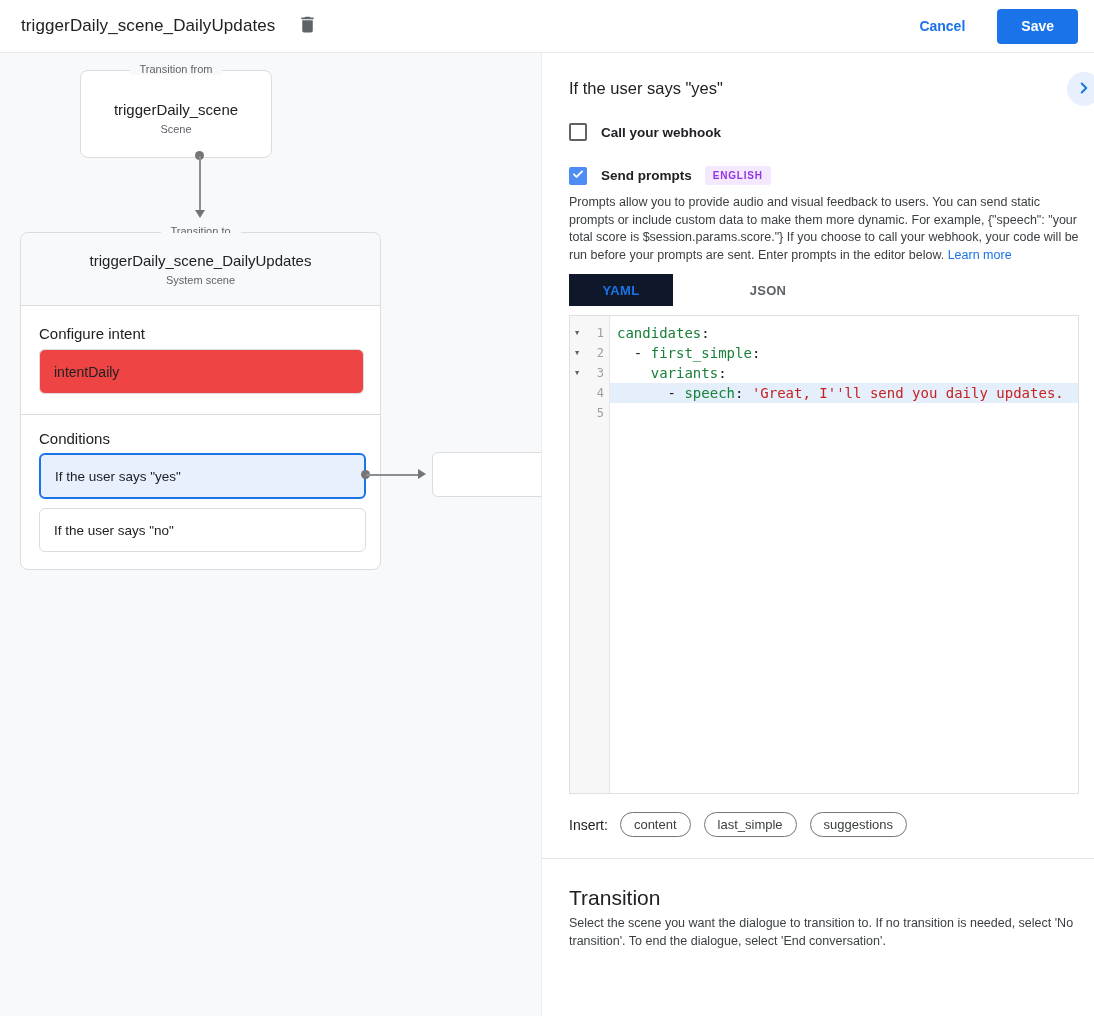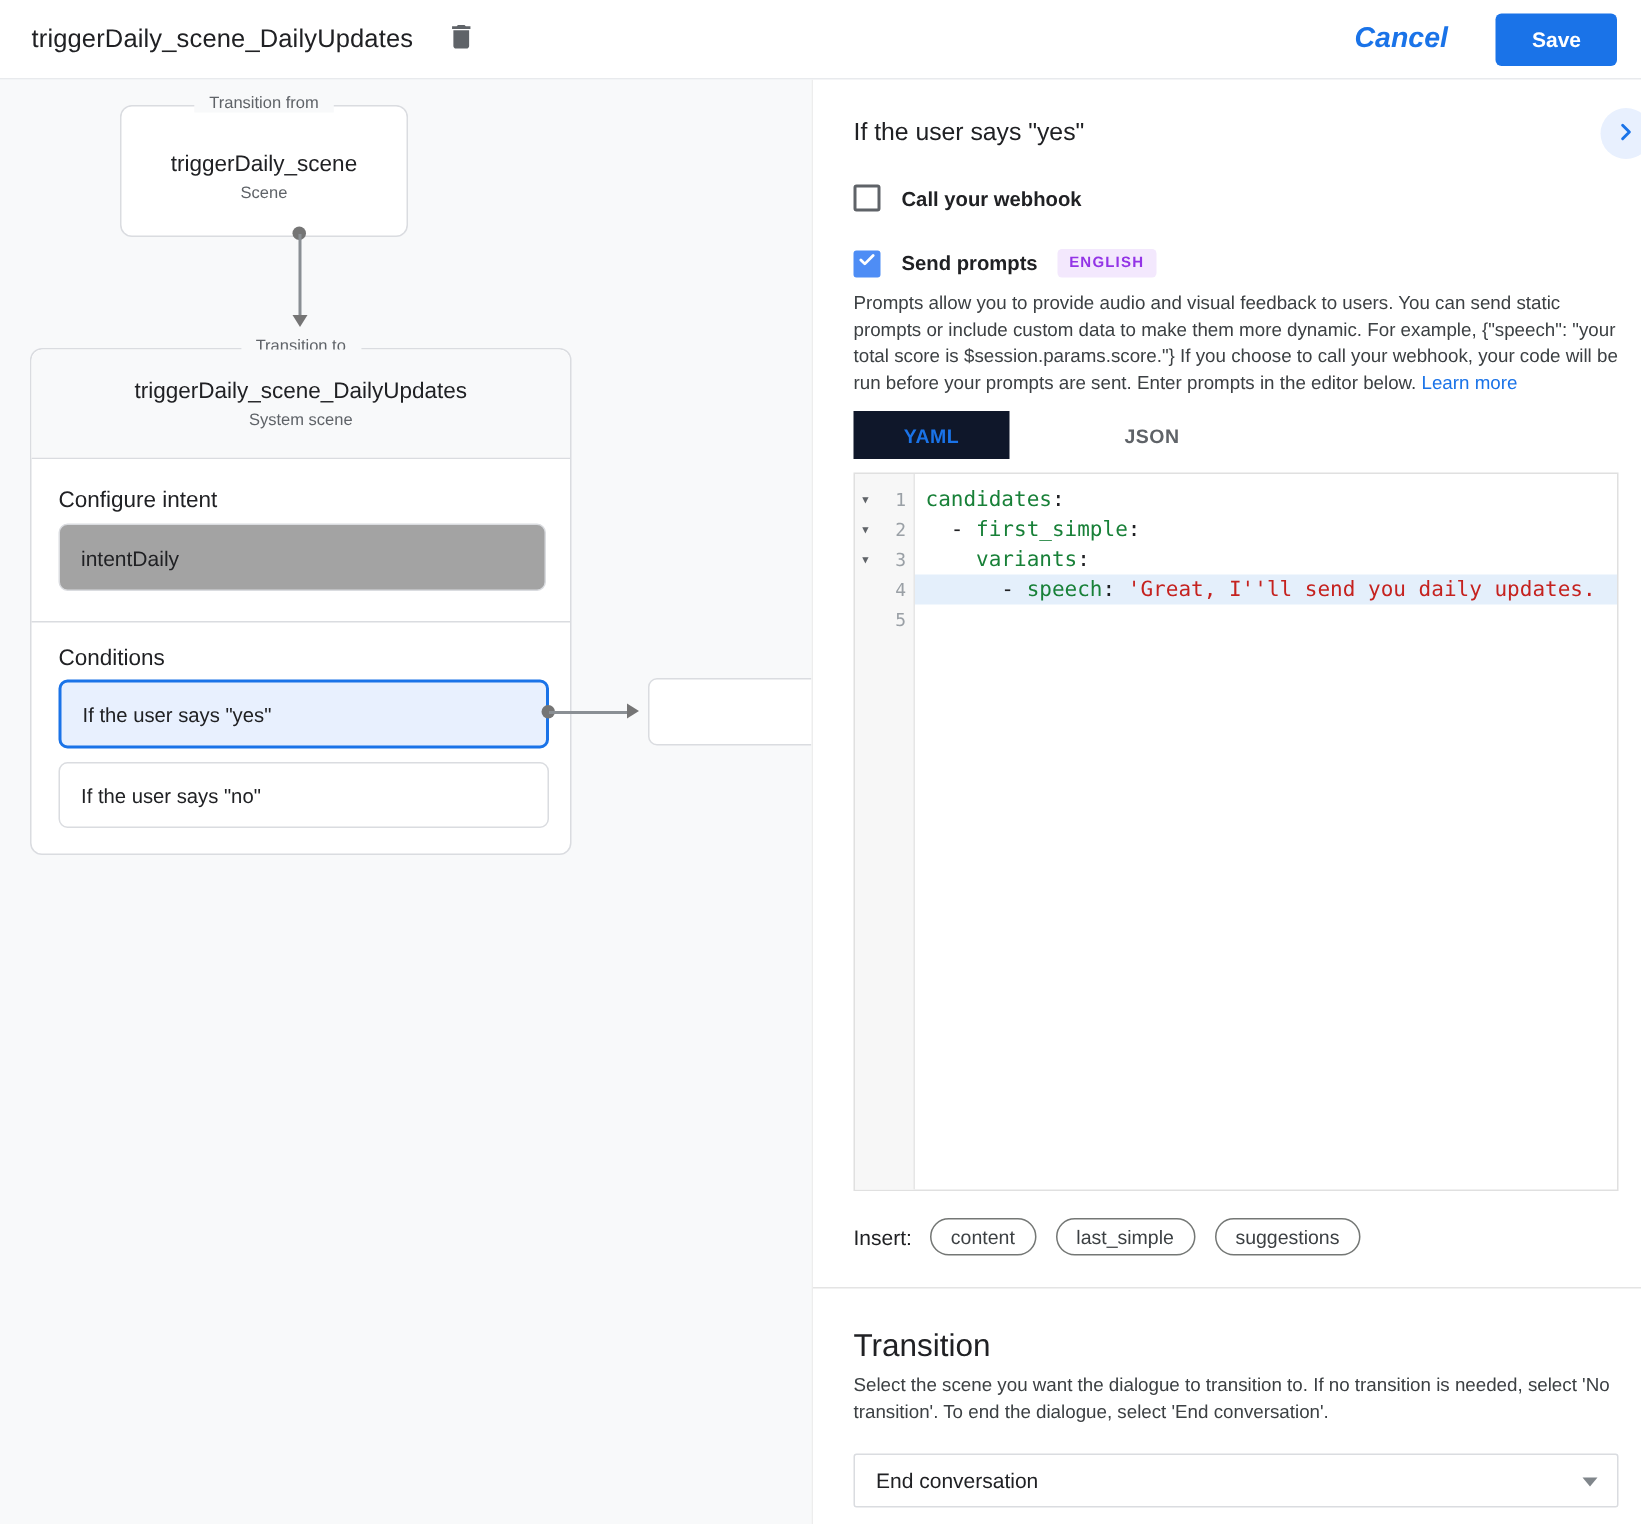--- a/index.html
+++ b/index.html
@@ -6,22 +6,22 @@
   body { font-family:"Liberation Sans", sans-serif; background:#fff; }
   .page { position:relative; width:1094px; height:1016px; background:#fff; overflow:hidden; }
 
   
   .topbar { position:absolute; top:0; left:0; width:1094px; height:53px;
             border-bottom:1px solid #e8eaed; display:flex; align-items:center; background:#fff; z-index:5; }
   .topbar-title { font-size:17px; color:#202124; margin-left:21px; letter-spacing:.1px; }
   .trash-btn { margin-left:17px; width:30px; height:30px; display:flex; align-items:center; justify-content:center;
                border:none; background:transparent; cursor:pointer; }
   .topbar-spacer { flex:1; }
-  .cancel-btn { color:#1a73e8; font-size:19px; font-weight:bold; background:transparent; border:none;
-                margin-right:32px; cursor:pointer;font-style:italic; }
+  .cancel-btn { color:#1a73e8; font-size:14px; font-weight:bold; background:transparent; border:none;
+                margin-right:32px; cursor:pointer; }
   .save-btn { background:#1a73e8; color:#fff; font-size:14px; font-weight:bold; border:none; border-radius:4px;
               height:35px; padding:0 24px; margin-right:16px; cursor:pointer; }
 
   
   .canvas { position:absolute; top:53px; left:0; width:541px; height:963px; background:#f8f9fa; overflow:hidden; }
   .node-legend { position:absolute; top:-8px; left:50%; transform:translateX(-50%); background:#f8f9fa;
                  padding:0 10px; font-size:11px; color:#5f6368; white-space:nowrap; }
   .from-box { position:absolute; left:80px; top:17px; width:192px; height:88px; background:#fff;
               border:1px solid #dadce0; border-radius:8px; }
   .from-title { text-align:center; margin-top:30px; font-size:15px; color:#202124; }
@@ -35,21 +35,21 @@
   .arrow-right { position:absolute; width:0; height:0; border-top:5px solid transparent;
                  border-bottom:5px solid transparent; border-left:8px solid #757575; }
 
   .to-box { position:absolute; left:20px; top:179px; width:361px; height:338px; background:#fff;
             border:1px solid #dadce0; border-radius:8px; }
   .to-header { position:absolute; top:0; left:0; right:0; height:73px; background:#f8f9fa;
                border-bottom:1px solid #dadce0; border-radius:8px 8px 0 0; }
   .to-title { text-align:center; margin-top:19px; font-size:15px; color:#202124; }
   .to-sub { text-align:center; margin-top:5px; font-size:11px; color:#5f6368; }
   .section-label { position:absolute; left:18px; font-size:15px; color:#202124; }
-  .intent-input { position:absolute; left:18px; top:116px; width:325px; height:45px; background:#a3a3a3;
+  .intent-input { position:absolute; left:18px; top:116px; width:325px; height:45px; background:#ef4444;
                   border:1px solid #dadce0; border-radius:6px; font-size:14px; color:#202124;
                   display:flex; align-items:center; padding-left:14px; cursor:text; }
   .to-divider { position:absolute; left:0; right:0; top:181px; border-top:1px solid #dadce0; }
   .cond { position:absolute; left:18px; width:327px; display:flex; align-items:center; padding-left:14px;
           font-size:13.5px; color:#202124; background:#fff; border:1px solid #dadce0; border-radius:6px; cursor:pointer; }
   .cond-yes { top:220px; height:46px; background:#e8f0fe; border:2px solid #1a73e8; }
   .cond-no { top:275px; height:44px; }
   .target-box { position:absolute; left:432px; top:399px; width:120px; height:45px; background:#fff;
                 border:1px solid #dadce0; border-radius:6px; }
 
@@ -258,19 +258,15 @@
       <div style="display:flex;">
           <button class="chip">content</button>
           <button class="chip">last_simple</button>
           <button class="chip">suggestions</button>
         </div>
     </div>
 
     <div class="panel-divider"></div>
     <div class="trans-title">Transition</div>
     <div class="trans-desc">Select the scene you want the dialogue to transition to. If no transition is needed, select 'No transition'. To end the dialogue, select 'End conversation'.</div>
-    <div class="dropdown">
-      <span>End conversation</span>
-      <span class="caret"></span>
-    </div>
   </div>
 
 </div>
 
 </body></html>

